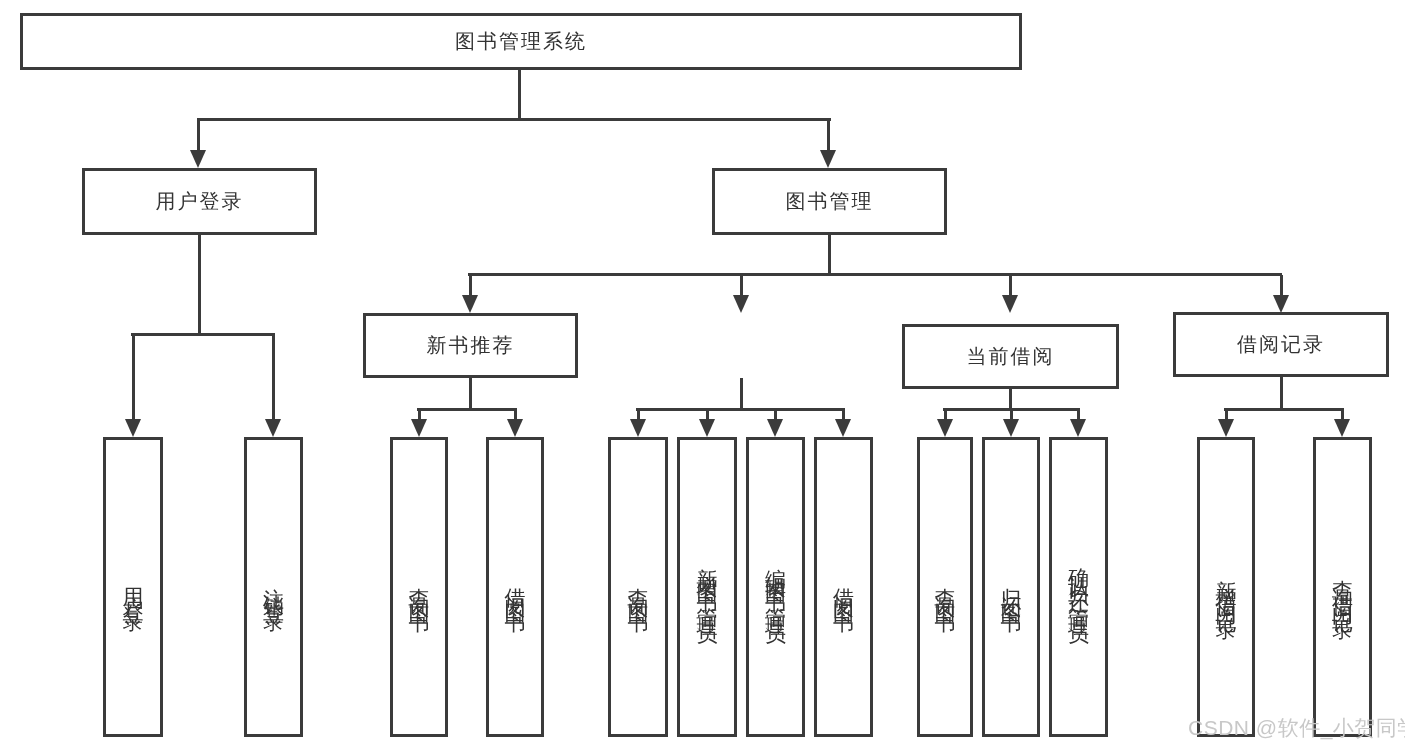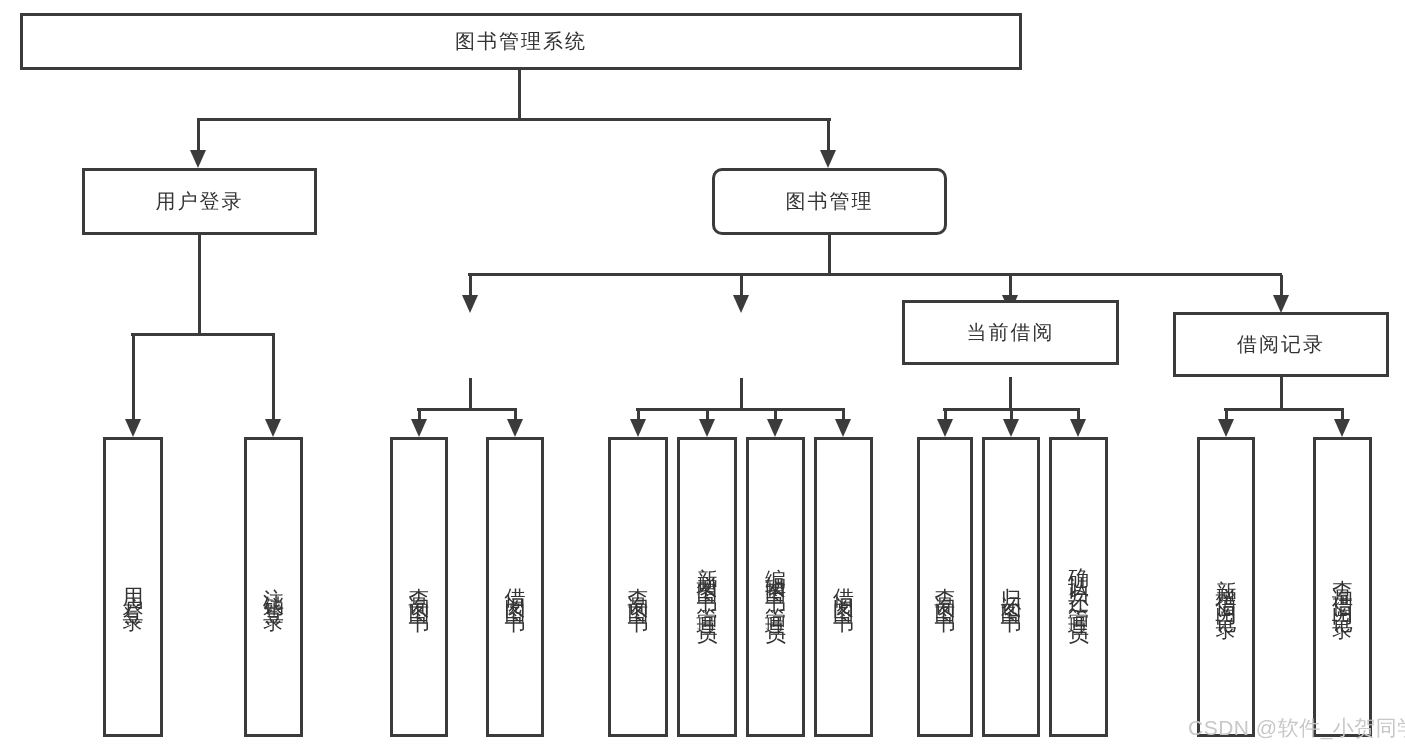--- a/index.html
+++ b/index.html
@@ -43,25 +43,26 @@
 </style>
 </head>
 <body>
 
 <div class="stage" style="--line: #3b3b3b; --text: #333333; --wm: #c8c8c8; background: rgb(255, 255, 255);">
 
   <div class="hbox" style="left:20px; top:13px; width:1002px; height:57px;">图书管理系统</div>
 
   <div class="hbox" style="left:82px; top:168px; width:235px; height:67px;">用户登录</div>
 
-  <div class="hbox" style="left:712px; top:168px; width:235px; height:67px;border-radius:10px;">图书管理</div>
+  <div class="hbox" style="left:712px; top:168px; width:235px; height:67px;">图书管理</div>
+
+  <div class="hbox" style="left:363px; top:313px; width:215px; height:65px;">新书推荐</div>
 
 
-
-  <div class="hbox" style="left:902px; top:300px; width:217px; height:65px;">当前借阅</div>
+  <div class="hbox" style="left:902px; top:324px; width:217px; height:65px;">当前借阅</div>
 
   <div class="hbox" style="left:1173px; top:312px; width:216px; height:65px;">借阅记录</div>
 
   <div class="leaf" style="left:103px; width:60px;">
     <span>用户登录</span>
   </div>
   <div class="leaf" style="left:244px; width:59px;">
     <span>注销登录</span>
   </div>
 

